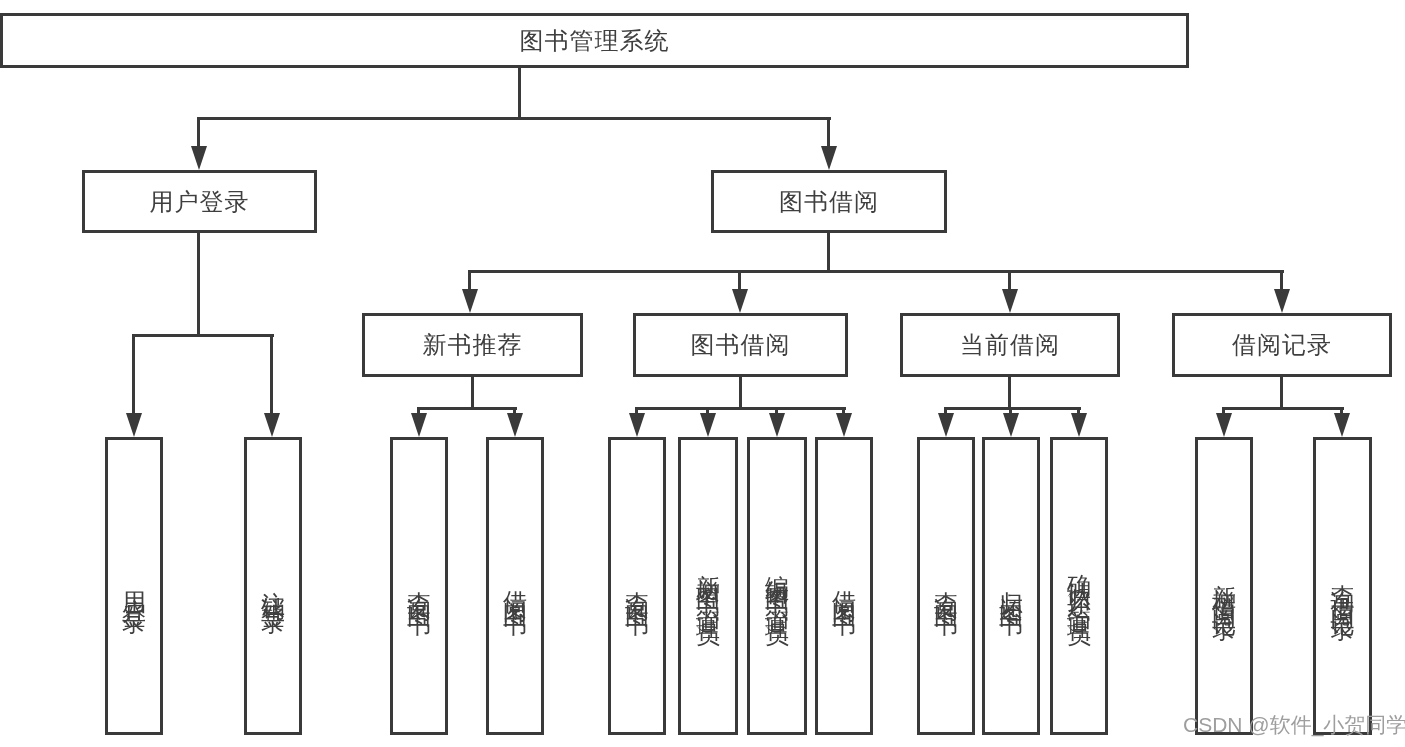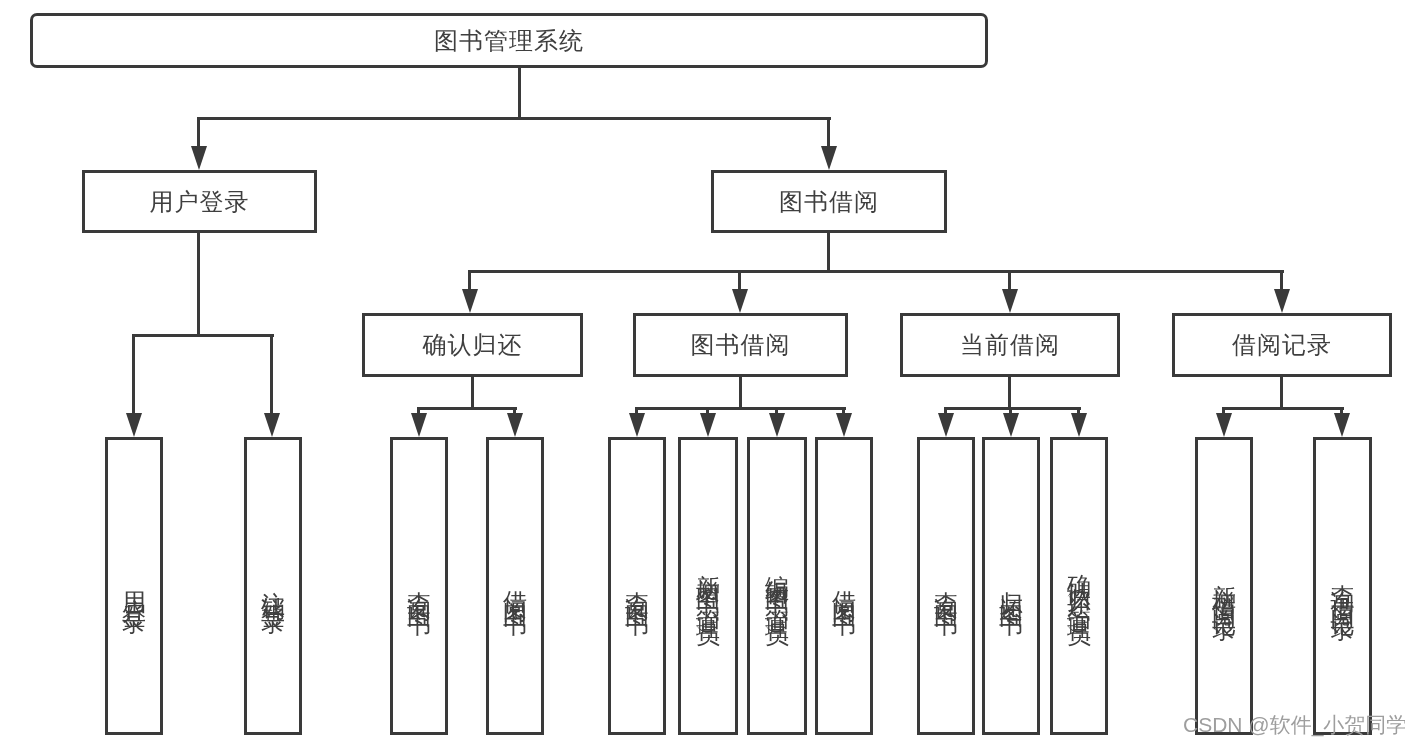--- a/index.html
+++ b/index.html
@@ -50,21 +50,21 @@
     color:var(--wm);
     white-space:nowrap;
     z-index:10;
   }
 </style>
 </head>
 <body>
 
 <div class="canvas">
 
-  <div class="box" style="left:30px;top:13px;width:958px;height:55px;border-radius:7px;">
+  <div class="box" style="left:0;top:13px;width:1189px;height:55px;">
     <span>图书管理系统</span>
   </div>
 
   <div class="vline" style="left:518px;top:68px;height:52px;"></div>
   <div class="hline" style="left:197px;top:117px;width:634px;"></div>
   <div class="vline" style="left:197px;top:117px;height:33px;"></div>
   <div class="arrow" style="left:191px;top:146px;"></div>
   <div class="vline" style="left:827px;top:117px;height:33px;"></div>
   <div class="arrow" style="left:821px;top:146px;"></div>
 
@@ -87,21 +87,21 @@
   <div class="vline" style="left:468px;top:270px;height:22px;"></div>
   <div class="arrow" style="left:462px;top:289px;"></div>
   <div class="vline" style="left:738px;top:270px;height:22px;"></div>
   <div class="arrow" style="left:732px;top:289px;"></div>
   <div class="vline" style="left:1008px;top:270px;height:22px;"></div>
   <div class="arrow" style="left:1002px;top:289px;"></div>
   <div class="vline" style="left:1280px;top:270px;height:22px;"></div>
   <div class="arrow" style="left:1274px;top:289px;"></div>
 
   <div class="box" style="left:362px;top:313px;width:221px;height:64px;">
-    <span>确认归还</span>
+    <span>新书推荐</span>
   </div>
   <div class="box" style="left:900px;top:313px;width:220px;height:64px;">
     <span>当前借阅</span>
   </div>
   <div class="box" style="left:633px;top:313px;width:215px;height:64px;">
     <span>图书借阅</span>
   </div>
   <div class="box" style="left:1172px;top:313px;width:220px;height:64px;">
     <span>借阅记录</span>
   </div>

